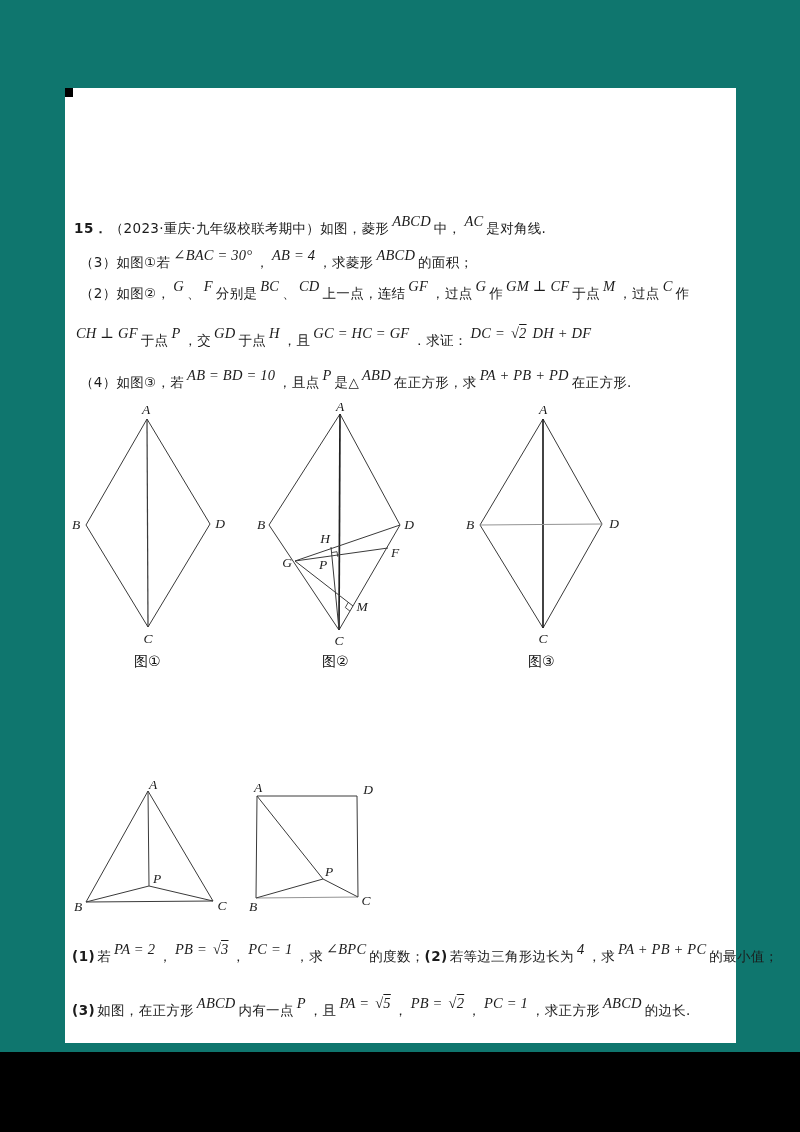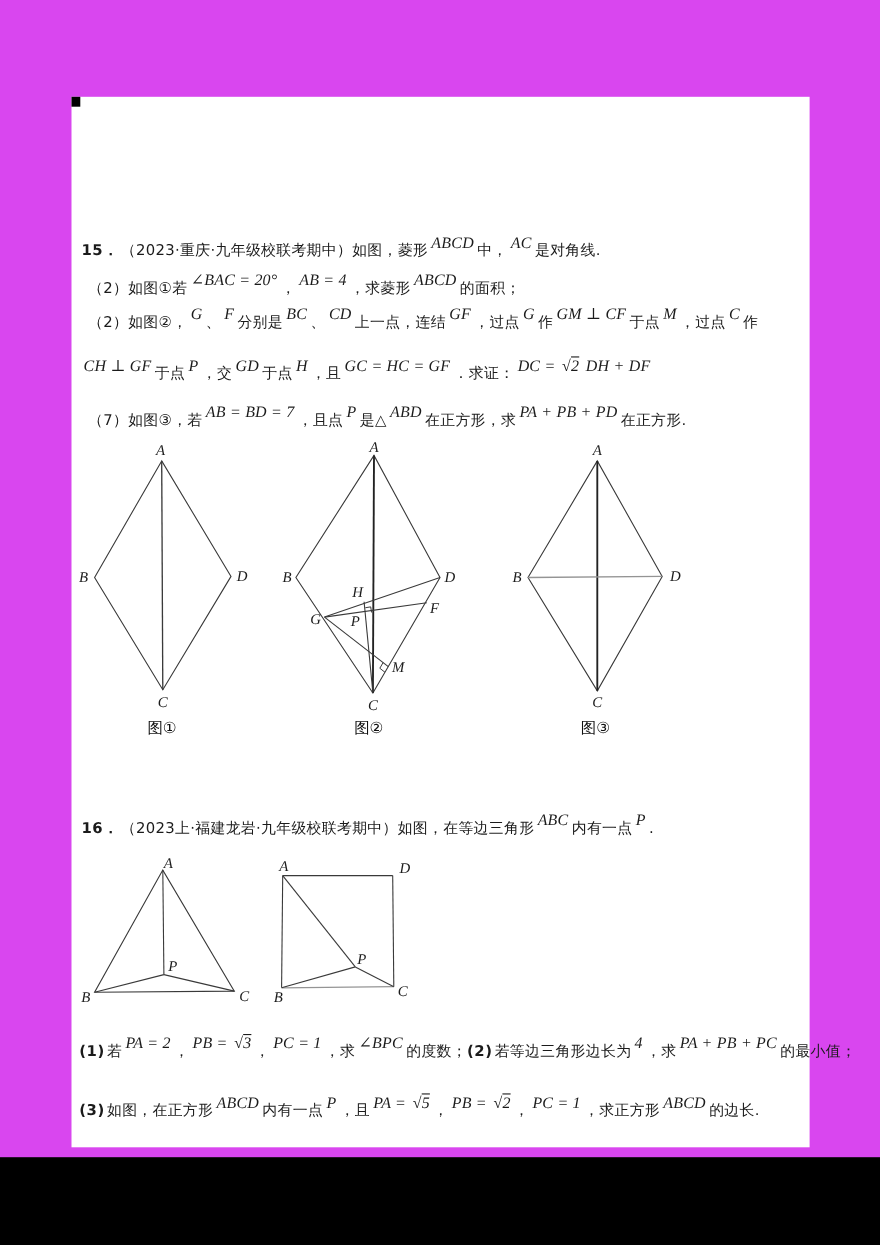--- a/index.html
+++ b/index.html
@@ -1,17 +1,17 @@
 <!DOCTYPE html>
 <html><head>
 <meta charset="utf-8">
 <style>
   html,body{margin:0;padding:0;}
   body{width:800px;height:1132px;overflow:hidden;background:#000;}
-  .frame{position:relative;width:800px;height:1052px;background:#d946ef;}
+  .frame{position:relative;width:800px;height:1052px;background:#0f766e;}
   .paper{position:absolute;left:65px;top:88px;width:671px;height:955px;background:#ffffff;}
   .notch{position:absolute;left:0;top:0;width:8px;height:9px;background:#000;}
   .tl{position:absolute;white-space:nowrap;font-family:"DejaVu Sans","Liberation Sans",sans-serif;
       font-size:13.5px;color:#1b1b1b;letter-spacing:0.3px;line-height:20px;}
   .ct{display:inline-block;}
   .bd{font-weight:bold;letter-spacing:0.5px;margin-right:2px;}
   .mt{display:inline-block;font-family:"Liberation Serif","DejaVu Serif",serif;font-style:italic;
       font-size:14.5px;position:relative;top:-7px;margin:0 3px;letter-spacing:0.2px;}
   .ov{text-decoration:overline;}
   svg{position:absolute;left:0;}
@@ -24,24 +24,24 @@
   .cap{font-family:"DejaVu Sans","Liberation Sans",sans-serif;font-size:14px;fill:#101010;}
 </style>
 </head>
 <body>
 
 <div class="frame">
   <div class="paper">
     <div class="notch"></div>
 
     <div class="tl" style="left:9px;top:130px;"><span class="ct bd">15．</span><span class="ct">（2023·重庆·九年级校联考期中）如图，菱形</span><span class="mt">ABCD</span><span class="ct">中，</span><span class="mt">AC</span><span class="ct">是对角线.</span></div>
-    <div class="tl" style="left:15px;top:164px;"><span class="ct">（2）如图①若</span><span class="mt">∠BAC = 20°</span><span class="ct">，</span><span class="mt">AB = 4</span><span class="ct">，求菱形</span><span class="mt">ABCD</span><span class="ct">的面积；</span></div>
+    <div class="tl" style="left:15px;top:164px;"><span class="ct">（3）如图①若</span><span class="mt">∠BAC = 30°</span><span class="ct">，</span><span class="mt">AB = 4</span><span class="ct">，求菱形</span><span class="mt">ABCD</span><span class="ct">的面积；</span></div>
     <div class="tl" style="left:15px;top:195px;"><span class="ct">（2）如图②，</span><span class="mt">G</span><span class="ct">、</span><span class="mt">F</span><span class="ct">分别是</span><span class="mt">BC</span><span class="ct">、</span><span class="mt">CD</span><span class="ct">上一点，连结</span><span class="mt">GF</span><span class="ct">，过点</span><span class="mt">G</span><span class="ct">作</span><span class="mt">GM ⊥ CF</span><span class="ct">于点</span><span class="mt">M</span><span class="ct">，过点</span><span class="mt">C</span><span class="ct">作</span></div>
     <div class="tl" style="left:8px;top:242px;"><span class="mt">CH ⊥ GF</span><span class="ct">于点</span><span class="mt">P</span><span class="ct">，交</span><span class="mt">GD</span><span class="ct">于点</span><span class="mt">H</span><span class="ct">，且</span><span class="mt">GC = HC = GF</span><span class="ct">．求证：</span><span class="mt">DC = </span><span class="mt">√<span class="ov">2</span></span><span class="mt">DH + DF</span></div>
-    <div class="tl" style="left:15px;top:284px;"><span class="ct">（7）如图③，若</span><span class="mt">AB = BD = 7</span><span class="ct">，且点</span><span class="mt">P</span><span class="ct">是△</span><span class="mt">ABD</span><span class="ct">在正方形，求</span><span class="mt">PA + PB + PD</span><span class="ct">在正方形.</span></div>
+    <div class="tl" style="left:15px;top:284px;"><span class="ct">（4）如图③，若</span><span class="mt">AB = BD = 10</span><span class="ct">，且点</span><span class="mt">P</span><span class="ct">是△</span><span class="mt">ABD</span><span class="ct">在正方形，求</span><span class="mt">PA + PB + PD</span><span class="ct">在正方形.</span></div>
 
     <svg style="top:310px;" width="671" height="275" viewBox="0 0 671 275">
 
       <g>
         <polygon class="fig-line" points="82,21 21,127 83,229 145,126"></polygon>
         <line class="fig-line" style="stroke-width:1.2" x1="82" y1="21" x2="83" y2="229"></line>
         <text class="vlab" x="81" y="16" text-anchor="middle">A</text>
         <text class="vlab" x="11" y="131" text-anchor="middle">B</text>
         <text class="vlab" x="155" y="130" text-anchor="middle">D</text>
         <text class="vlab" x="83" y="245" text-anchor="middle">C</text>
@@ -74,21 +74,20 @@
         <line class="fig-line-thick" x1="478" y1="21" x2="478" y2="230"></line>
         <line class="fig-line-grey" x1="415" y1="127" x2="537" y2="126"></line>
         <text class="vlab" x="478" y="16" text-anchor="middle">A</text>
         <text class="vlab" x="405" y="131" text-anchor="middle">B</text>
         <text class="vlab" x="549" y="130" text-anchor="middle">D</text>
         <text class="vlab" x="478" y="245" text-anchor="middle">C</text>
         <text class="cap" x="463" y="268">图③</text>
       </g>
     </svg>
 
-    <div class="tl" style="left:9px;top:655px;"><span class="ct bd">16．</span><span class="ct">（2023上·福建龙岩·九年级校联考期中）如图，在等边三角形</span><span class="mt">ABC</span><span class="ct">内有一点</span><span class="mt">P</span><span class="ct">.</span></div>
 
     <svg style="top:692px;" width="671" height="140" viewBox="0 0 671 140">
 
       <g>
         <polygon class="fig-line" points="83,11 21,122 148,121"></polygon>
         <line class="fig-line" x1="84" y1="106" x2="83" y2="11"></line>
         <line class="fig-line" x1="84" y1="106" x2="21" y2="122"></line>
         <line class="fig-line" x1="84" y1="106" x2="148" y2="121"></line>
         <text class="vlab" x="88" y="9" text-anchor="middle">A</text>
         <text class="vlab" x="13" y="131" text-anchor="middle">B</text>

